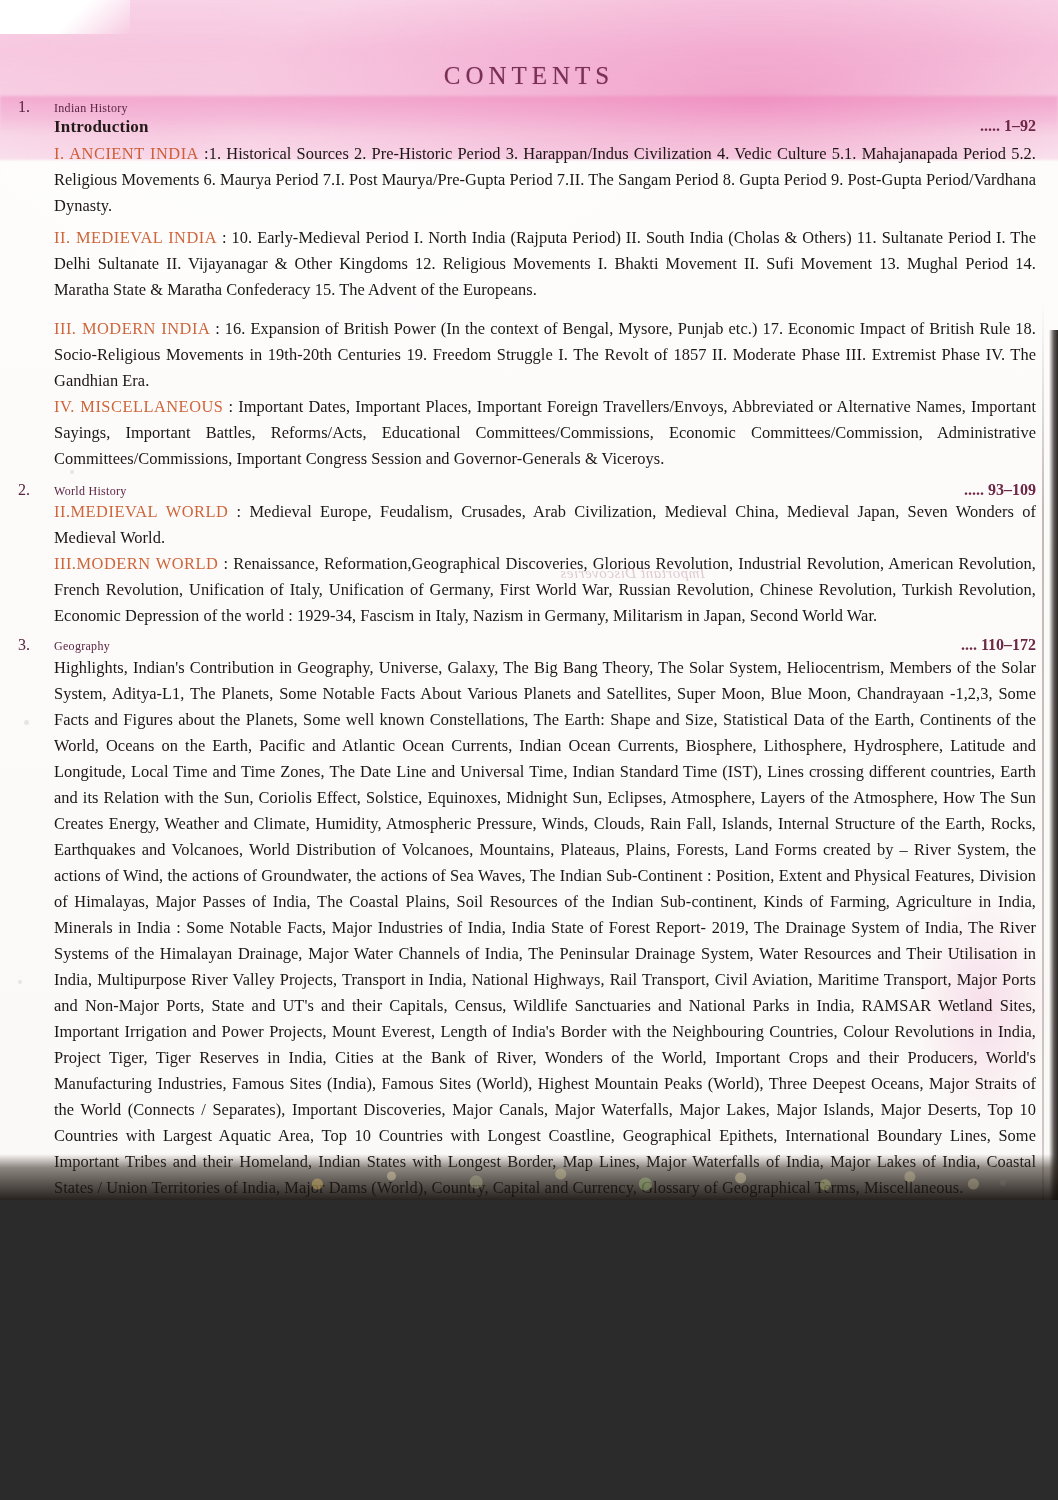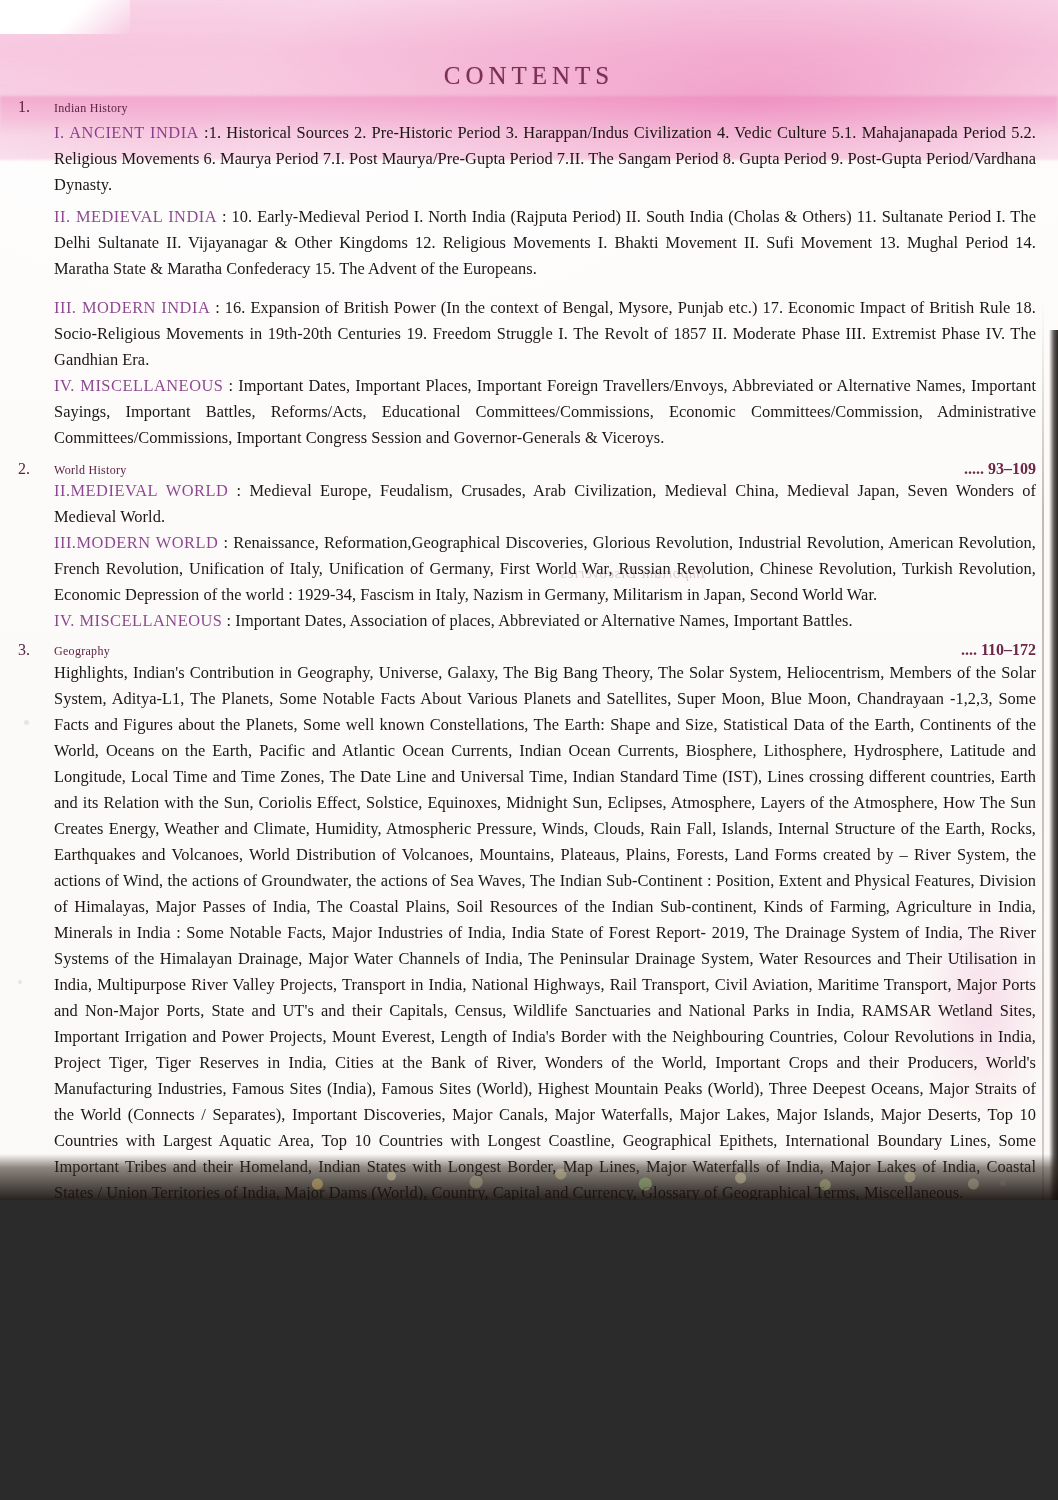--- a/index.html
+++ b/index.html
@@ -183,21 +183,21 @@
     padding-left: 40px;
     font-size: 16.4px;
     line-height: 26px;
     color: #1c1614;
     text-align: justify;
     text-justify: inter-word;
     letter-spacing: 0.05px;
   }
   .para.indent { text-indent: 14px; }
   .rn {
-    color: #701a75;
+    color: #c2410c;
     opacity: 0.80;
     letter-spacing: 0.5px;
   }
 
   
   .ghost {
     position: absolute;
     left: 560px; top: 565px;
     font-size: 15px;
     color: rgba(150,90,120,0.30);
@@ -226,20 +226,24 @@
 
     <div class="title">CONTENTS</div>
 
     <div class="list">
 
       <div class="entry" style="margin-top:8px;">
         <div class="head-row">
           <span class="num">1.</span>
           <span class="head-title">Indian History</span>
         </div>
+        <div style="position:relative;">
+          <div class="sub-strong">Introduction</div>
+          <div class="pages" style="bottom:2px;">..... 1–92</div>
+        </div>
         <div class="para" style="margin-top:4px;">
           <span class="rn">I. ANCIENT INDIA</span><span> :1. Historical Sources 2. Pre-Historic Period 3. Harappan/Indus Civilization 4. Vedic Culture 5.1. Mahajanapada Period 5.2. Religious Movements 6. Maurya Period 7.I. Post Maurya/Pre-Gupta Period 7.II. The Sangam Period 8. Gupta Period 9. Post-Gupta Period/Vardhana Dynasty.</span>
         </div>
         <div class="para" style="margin-top:6px;">
           <span class="rn">II. MEDIEVAL INDIA</span><span> : 10. Early-Medieval Period I. North India (Rajputa Period) II. South India (Cholas &amp; Others) 11. Sultanate  Period I. The Delhi Sultanate II. Vijayanagar &amp; Other Kingdoms 12. Religious Movements I. Bhakti Movement II. Sufi Movement 13. Mughal Period 14. Maratha State &amp; Maratha Confederacy 15. The Advent of the Europeans.</span>
         </div>
         <div class="para" style="margin-top:13px;">
           <span class="rn">III. MODERN INDIA</span><span> : 16. Expansion of British Power (In the context of Bengal, Mysore, Punjab etc.) 17. Economic Impact of British Rule 18. Socio-Religious Movements in 19th-20th Centuries 19. Freedom Struggle I. The Revolt of 1857 II. Moderate Phase III. Extremist Phase IV. The Gandhian Era.</span>
         </div>
         <div class="para" style="">
@@ -251,23 +255,20 @@
         <div class="head-row">
           <span class="num">2.</span>
           <span class="head-title">World History</span>
           <span class="pages">..... 93–109</span>
         </div>
         <div class="para">
           <span class="rn">II.MEDIEVAL WORLD</span><span> : Medieval Europe, Feudalism, Crusades, Arab Civilization, Medieval China, Medieval Japan, Seven Wonders of Medieval World.</span>
         </div>
         <div class="para">
           <span class="rn">III.MODERN WORLD</span><span> : Renaissance, Reformation,Geographical Discoveries, Glorious Revolution, Industrial Revolution, American Revolution, French  Revolution, Unification of Italy, Unification of Germany, First World War, Russian Revolution, Chinese Revolution, Turkish Revolution, Economic Depression of the world : 1929-34, Fascism in Italy, Nazism in Germany, Militarism in Japan, Second World War.</span>
-        </div>
-        <div class="para">
-          <span class="rn">IV. MISCELLANEOUS</span><span> : Important Dates, Association of places, Abbreviated or Alternative Names, Important Battles.</span>
         </div>
       </div>
 
       <div class="entry" style="margin-top:7px;">
         <div class="head-row">
           <span class="num">3.</span>
           <span class="head-title">Geography</span>
           <span class="pages">.... 110–172</span>
         </div>
         <div class="para" style="margin-top:1px;">

